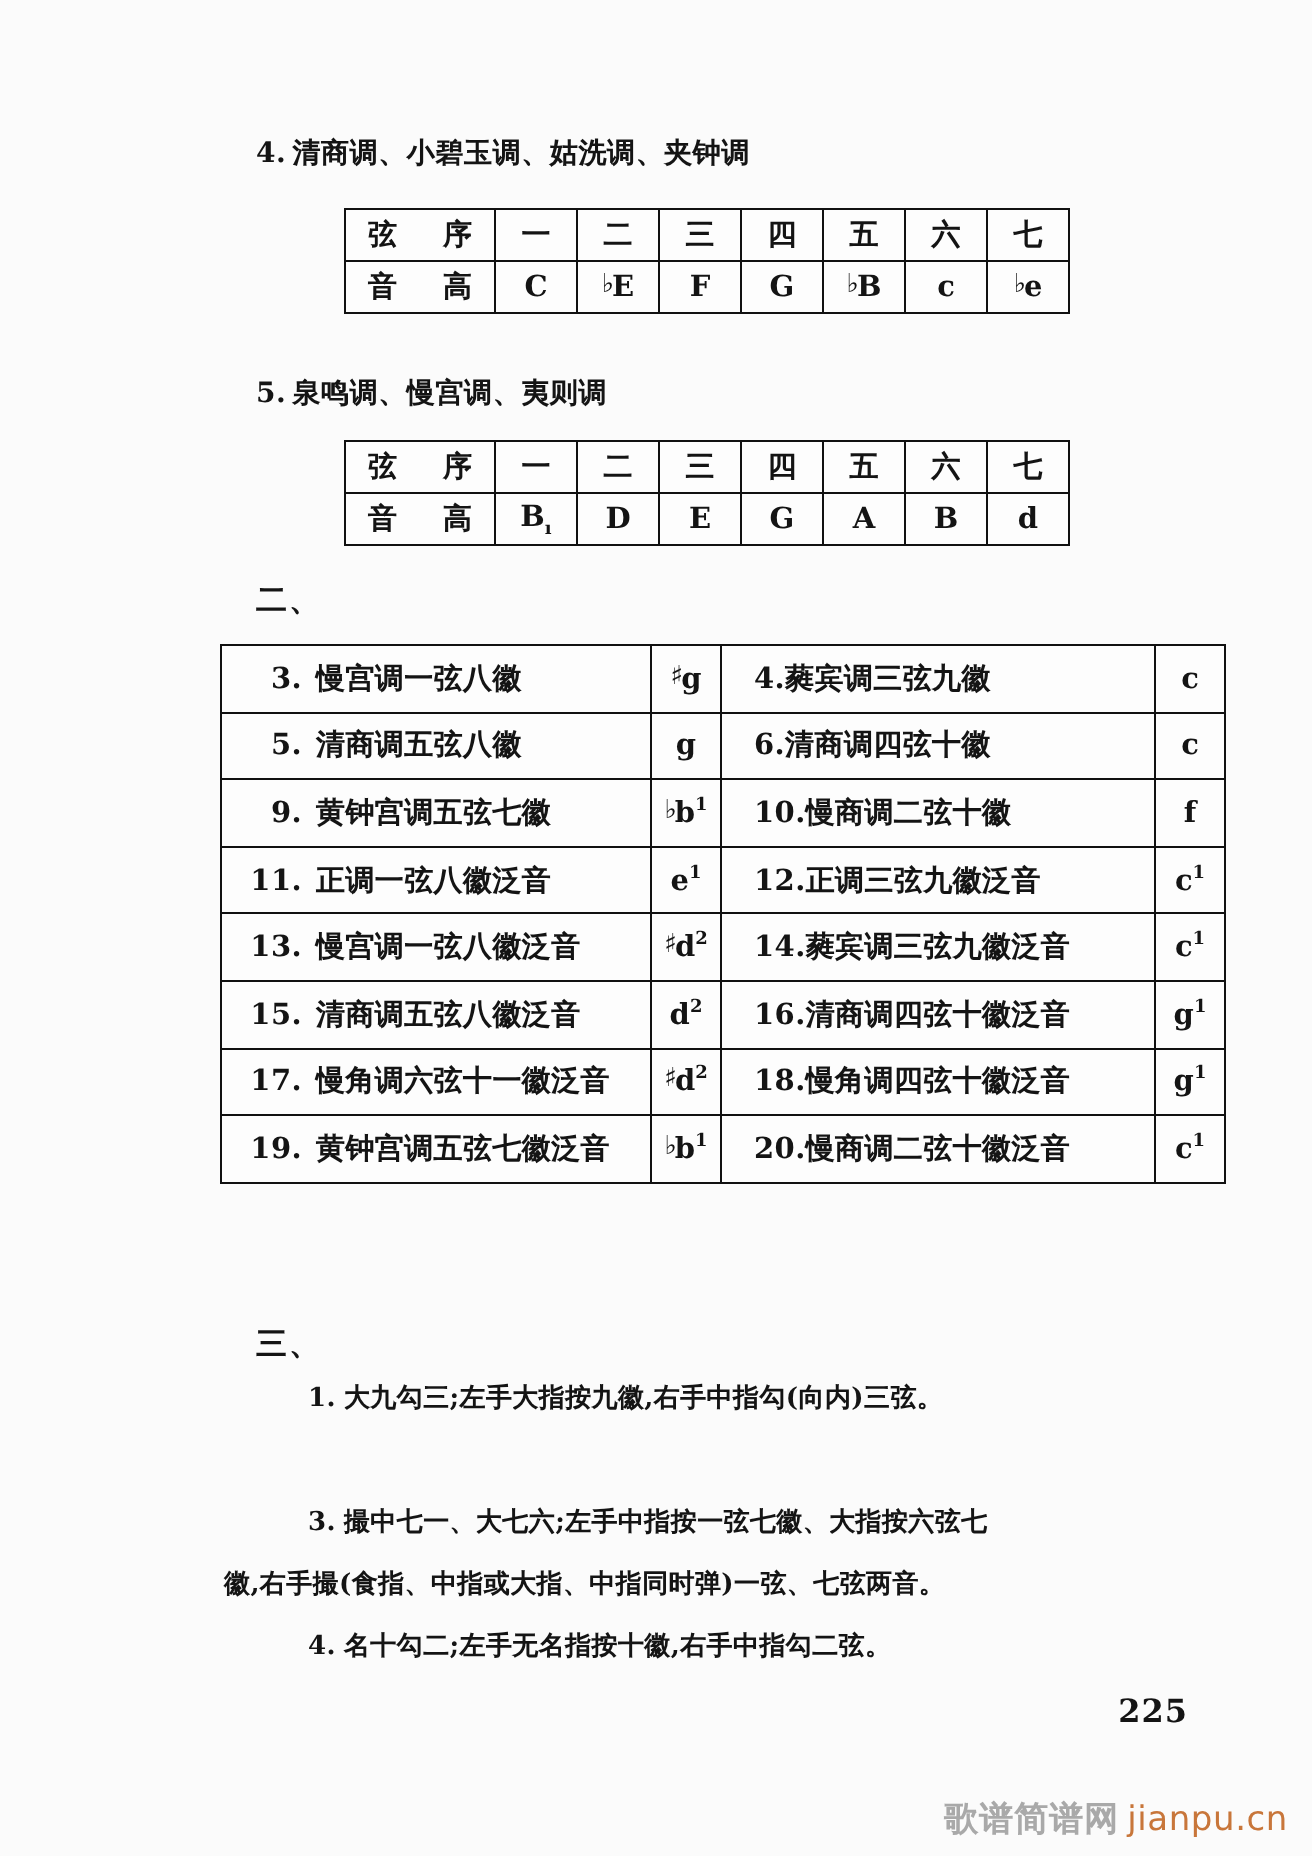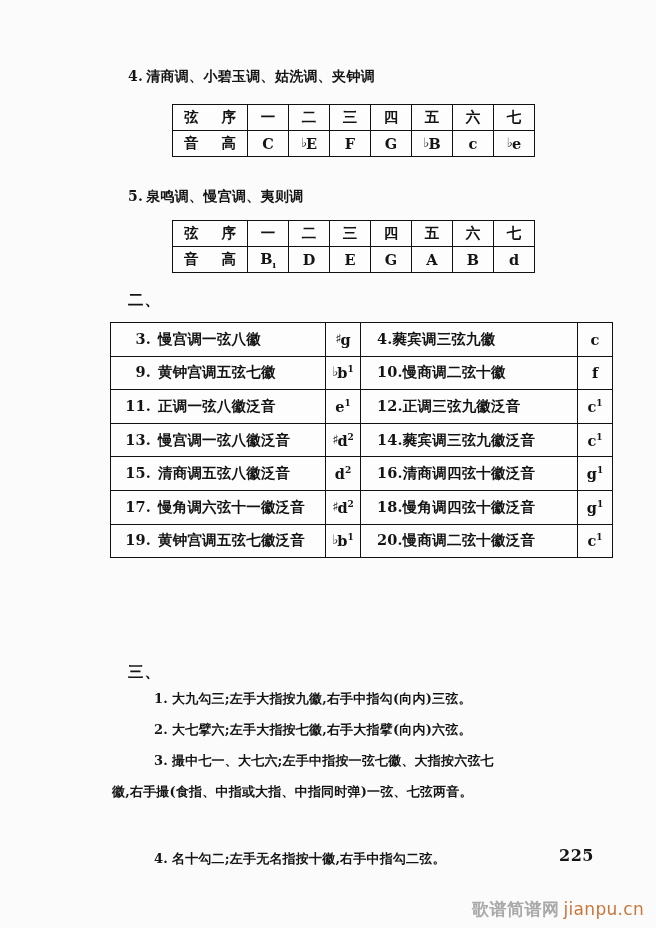--- a/index.html
+++ b/index.html
@@ -244,20 +244,26 @@
 
   <table class="main-table">
     <tbody>
         <tr>
           <td class="desc"><span class="idx">3.</span>慢宫调一弦八徽</td>
           <td class="pitch"><span class="note"><span class="acc">♯</span>g</span></td>
           <td class="desc2"><span class="idx">4.</span>蕤宾调三弦九徽</td>
           <td class="pitch"><span class="note">c</span></td>
         </tr>
         <tr>
+          <td class="desc"><span class="idx">5.</span>清商调五弦八徽</td>
+          <td class="pitch"><span class="note">g</span></td>
+          <td class="desc2"><span class="idx">6.</span>清商调四弦十徽</td>
+          <td class="pitch"><span class="note">c</span></td>
+        </tr>
+        <tr>
           <td class="desc"><span class="idx">9.</span>黄钟宫调五弦七徽</td>
           <td class="pitch"><span class="note"><span class="acc">♭</span>b<span class="oct-up">1</span></span></td>
           <td class="desc2"><span class="idx">10.</span>慢商调二弦十徽</td>
           <td class="pitch"><span class="note">f</span></td>
         </tr>
         <tr>
           <td class="desc"><span class="idx">11.</span>正调一弦八徽泛音</td>
           <td class="pitch"><span class="note">e<span class="oct-up">1</span></span></td>
           <td class="desc2"><span class="idx">12.</span>正调三弦九徽泛音</td>
           <td class="pitch"><span class="note">c<span class="oct-up">1</span></span></td>
@@ -288,33 +294,30 @@
         </tr>
       </tbody>
   </table>
 
   <div class="part-head" style="left:128px; top:662px;">三、</div>
 
   <div class="para" style="left:130px; top:690px;">
     <span class="indent"></span><span class="idx">1.</span><span>大九勾三;左手大指按九徽,右手中指勾(向内)三弦。</span>
   </div>
 
-  <div class="para" style="left:130px; top:721px;">
-    <span class="indent"></span><span class="idx">2.</span><span>大七擘六;左手大指按七徽,右手大指擘(向内)六弦。</span>
-  </div>
 
   <div class="para" style="left:130px; top:752px;">
     <span class="indent"></span><span class="idx">3.</span><span>撮中七一、大七六;左手中指按一弦七徽、大指按六弦七</span>
   </div>
 
   <div class="para" style="left:112px; top:783px;">
     <span>徽,右手撮(食指、中指或大指、中指同时弹)一弦、七弦两音。</span>
   </div>
 
-  <div class="para" style="left:130px; top:814px;margin-top:36px;">
+  <div class="para" style="left:130px; top:814px;">
     <span class="indent"></span><span class="idx">4.</span><span>名十勾二;左手无名指按十徽,右手中指勾二弦。</span>
   </div>
 
   <div class="page-num">225</div>
 
   <div class="watermark">
     <span class="cn">歌谱简谱网</span><span class="en">jianpu.cn</span>
   </div>
 
 </div>

